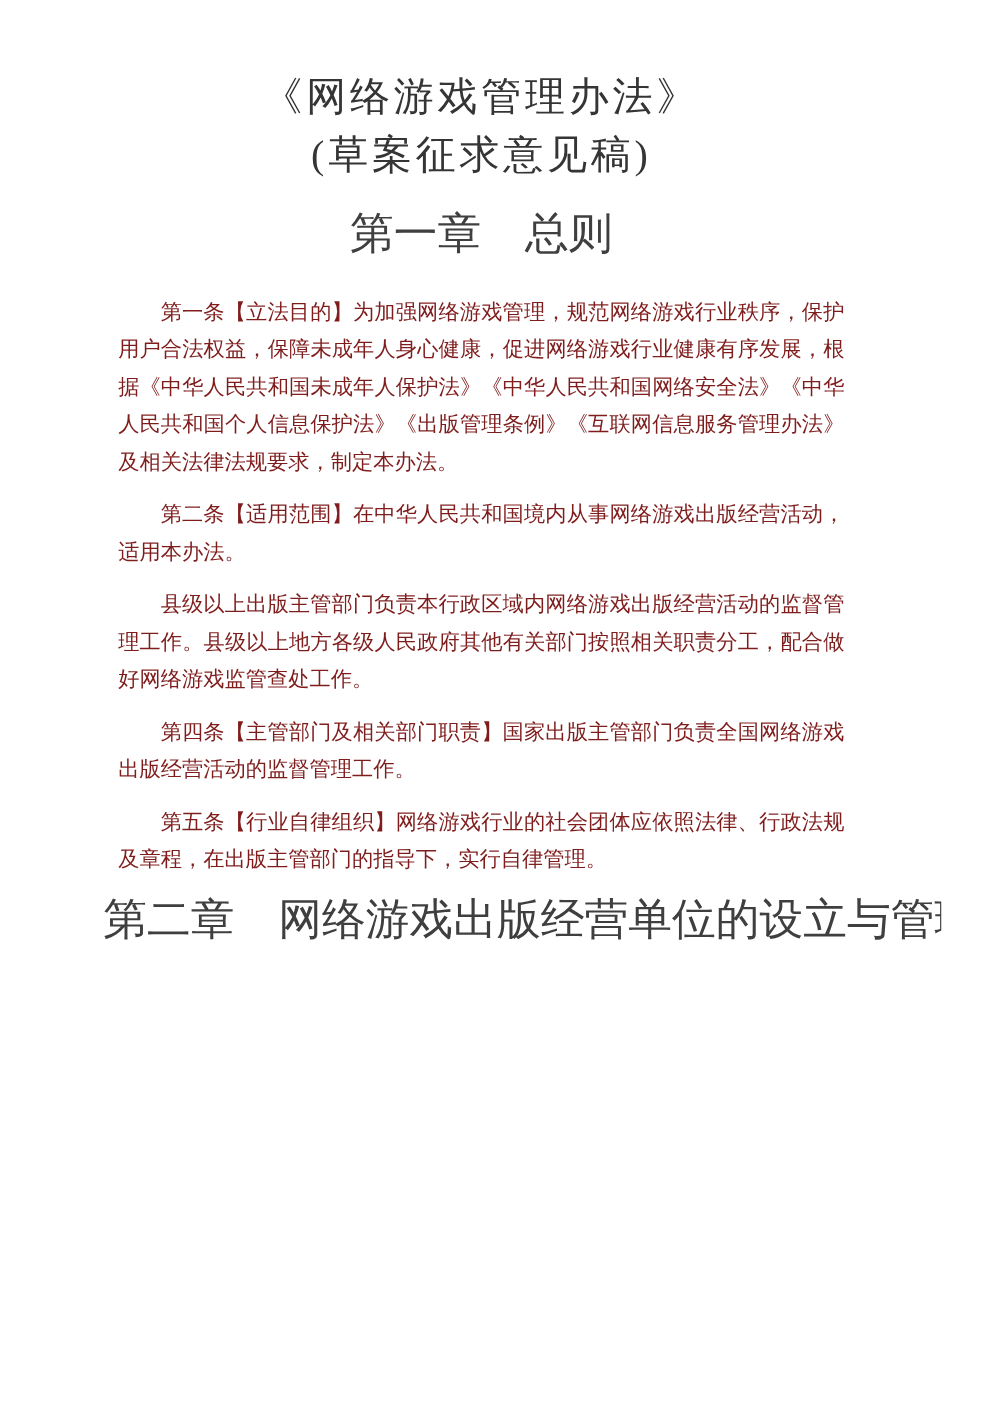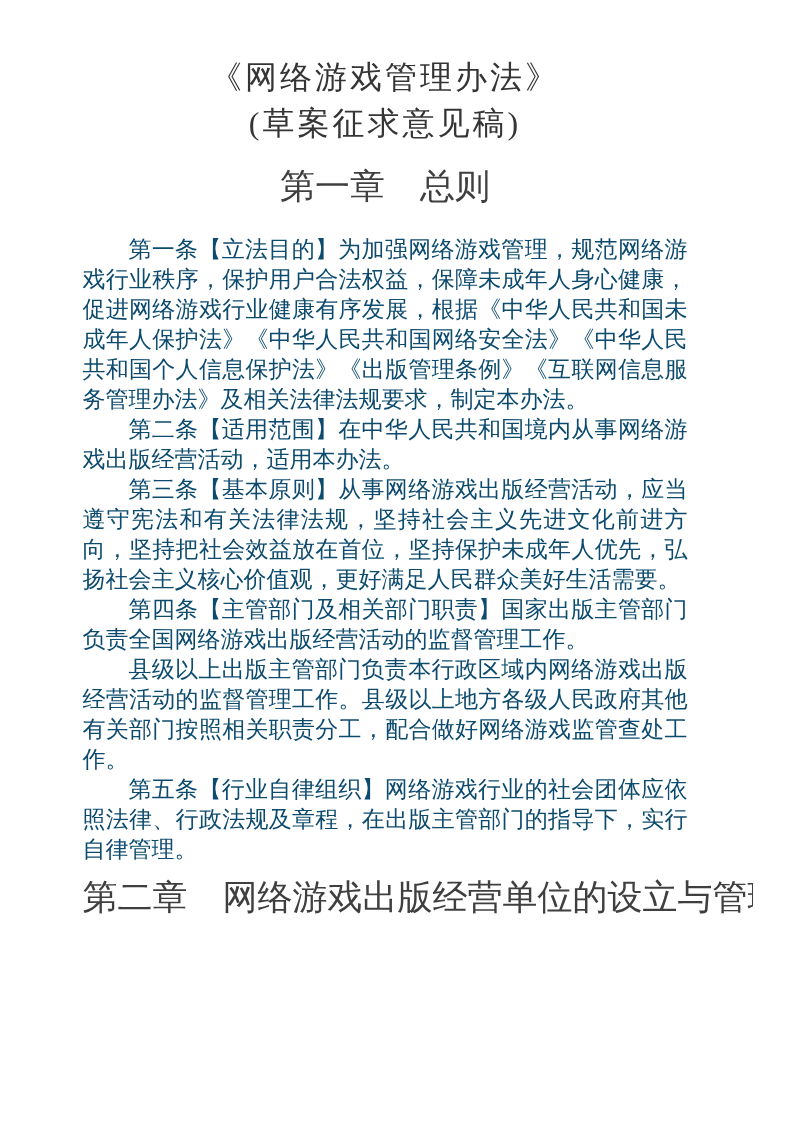--- a/index.html
+++ b/index.html
@@ -43,47 +43,46 @@
   .chapter-heading.first {
     margin-top: 26px;
   }
   .chapter-heading.second {
     margin-top: 18px;
   }
   .doc-body {
     margin-top: 33px;
   }
   .doc-body p {
-    margin: 0;
-    font-size: 23px;
+    margin: 12px;
+    font-size: 17px;
     line-height: 30px;
     text-align: justify;
     text-justify: inter-character;
     text-indent: 2em;
-    color: #0c4a6e;
+    color: #7f1d1d;
     word-break: normal;
     overflow-wrap: break-word;
   }
 </style>
 </head>
 <body>
 
 <div class="page">
 
   <div class="doc-title">
     <span class="line">《网络游戏管理办法》</span>
     <span class="line">(草案征求意见稿)</span>
   </div>
 
   <div class="chapter-heading first">第一章　总则</div>
 
   <div class="doc-body">
     <p>第一条【立法目的】为加强网络游戏管理，规范网络游戏行业秩序，保护用户合法权益，保障未成年人身心健康，促进网络游戏行业健康有序发展，根据《中华人民共和国未成年人保护法》《中华人民共和国网络安全法》《中华人民共和国个人信息保护法》《出版管理条例》《互联网信息服务管理办法》及相关法律法规要求，制定本办法。</p>
     <p>第二条【适用范围】在中华人民共和国境内从事网络游戏出版经营活动，适用本办法。</p>
-    <p>第三条【基本原则】从事网络游戏出版经营活动，应当遵守宪法和有关法律法规，坚持社会主义先进文化前进方向，坚持把社会效益放在首位，坚持保护未成年人优先，弘扬社会主义核心价值观，更好满足人民群众美好生活需要。</p>
+    <p>县级以上出版主管部门负责本行政区域内网络游戏出版经营活动的监督管理工作。县级以上地方各级人民政府其他有关部门按照相关职责分工，配合做好网络游戏监管查处工作。</p>
     <p>第四条【主管部门及相关部门职责】国家出版主管部门负责全国网络游戏出版经营活动的监督管理工作。</p>
-    <p>县级以上出版主管部门负责本行政区域内网络游戏出版经营活动的监督管理工作。县级以上地方各级人民政府其他有关部门按照相关职责分工，配合做好网络游戏监管查处工作。</p>
     <p>第五条【行业自律组织】网络游戏行业的社会团体应依照法律、行政法规及章程，在出版主管部门的指导下，实行自律管理。</p>
   </div>
 
   <div class="chapter-heading second">第二章　网络游戏出版经营单位的设立与管理</div>
 
 </div>
 
 </body></html>

